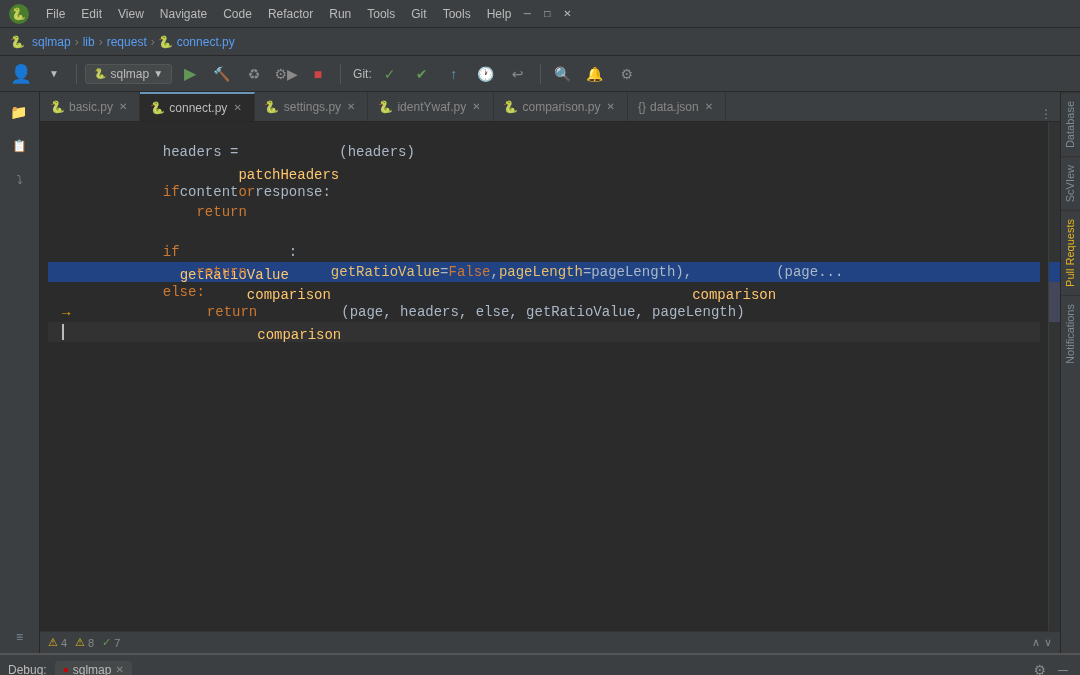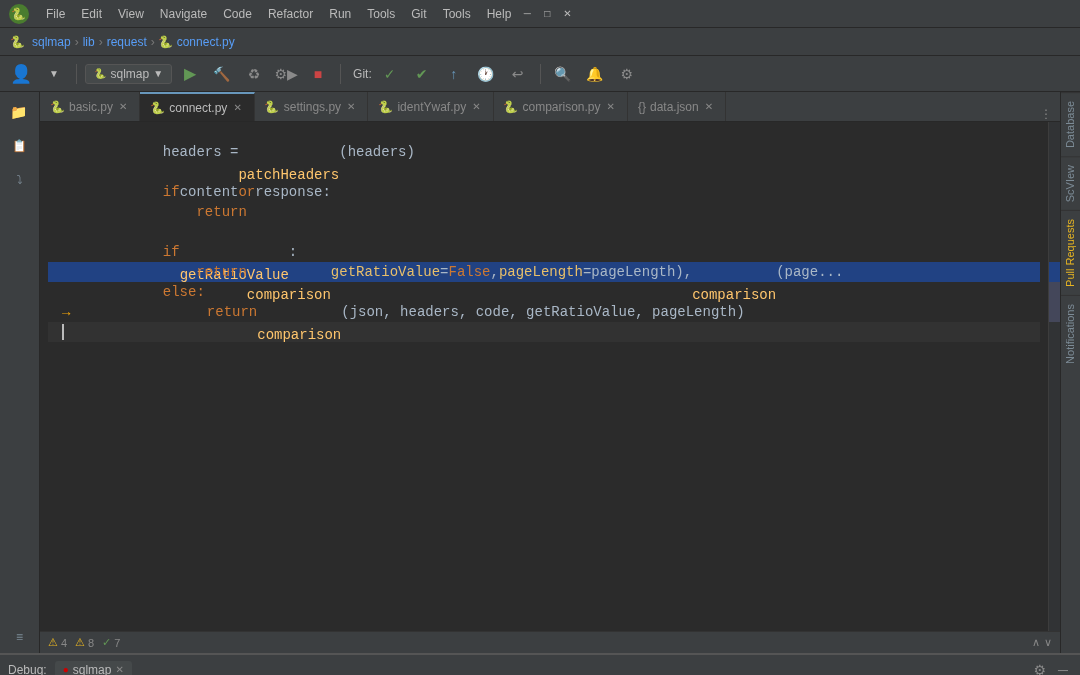--- a/index.html
+++ b/index.html
@@ -253,21 +253,21 @@
         <div class="code-line">
           <span class="bp-empty"></span>
           <span class="kw">&nbsp;&nbsp;&nbsp;&nbsp;&nbsp;&nbsp;&nbsp;&nbsp;&nbsp;&nbsp;&nbsp;&nbsp;else:</span>
         </div>
 
         <div class="code-line" style="position:relative;">
           <span class="bp-empty"></span>
           <span style="color:#f0a30a;margin-right:2px;">→</span>
           <span class="kw">&nbsp;&nbsp;&nbsp;&nbsp;&nbsp;&nbsp;&nbsp;&nbsp;&nbsp;&nbsp;&nbsp;&nbsp;&nbsp;&nbsp;&nbsp;&nbsp;return </span>
             <span class="fn">comparison</span>
-            <span class="var">(json, headers, code, getRatioValue, pageLength)</span>
+            <span class="var">(page, headers, else, getRatioValue, pageLength)</span>
         </div>
 
         <div class="code-line" style="background:#323232;">
           <span class="bp-empty"></span>
           <span style="width:2px;height:16px;background:#bbbbbb;display:inline-block;"></span>
         </div>
       </div>
 
       <div id="minimap">
         <div style="height:140px;"></div>

